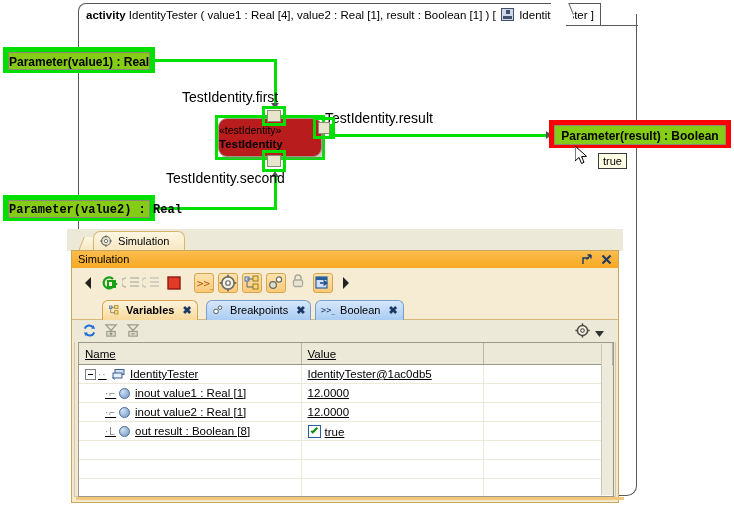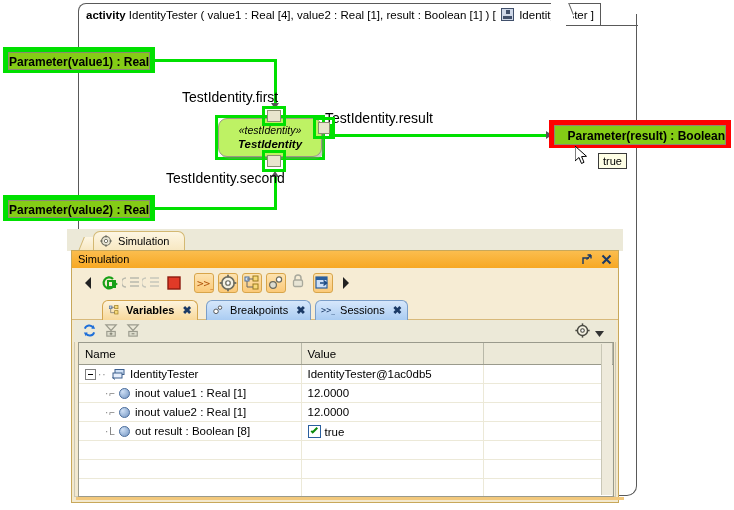--- a/index.html
+++ b/index.html
@@ -58,23 +58,23 @@
   }
   .param.sel{border-color:#ff0000;background:#ff0000;}
 
   
   .tid-sel{
     position:absolute;left:215px;top:115px;width:110px;height:45px;
     border:3px solid #00e000;box-sizing:border-box;background:transparent;
   }
   .tid-node{
     position:absolute;left:218px;top:118px;width:104px;height:39px;
-    background:#bef264;border:1px solid #9c9884;border-radius:9px;
+    background:#b91c1c;border:1px solid #9c9884;border-radius:9px;
     box-shadow:2px 2px 0 rgba(140,138,120,.45);
-    text-align:center;box-sizing:border-box;font-style:italic;
+    box-sizing:border-box;
   }
   .tid-node .st{font-size:10.5px;line-height:14px;margin-top:4px;}
   .tid-node .nm{font-size:11.5px;font-weight:bold;line-height:14px;}
 
   
   .pin-sel{position:absolute;border:3px solid #00e000;box-sizing:border-box;}
   .pin{position:absolute;background:#e8e5cd;border:1px solid #8c8a72;box-sizing:border-box;}
 
   
   .edge{position:absolute;background:#00e000;}
@@ -151,21 +151,21 @@
 
   .subtoolbar{
     position:absolute;left:2px;top:69px;width:542px;height:22px;
     background:#ece9d8;box-sizing:border-box;
   }
 
   .tablewrap{
     position:absolute;left:6px;top:91px;width:536px;height:155px;
     background:#fff;border:1px solid #9a9a8c;box-sizing:border-box;overflow:hidden;
   }
-  table.vars{border-collapse:collapse;width:100%;table-layout:fixed;font-size:11.5px;}
+  table.vars{border-collapse:collapse;width:100%;table-layout:fixed;font-size:11.5px;text-decoration:underline;}
   table.vars th{
     background:#ece9d8;border-right:1px solid #b8b8a8;border-bottom:1px solid #9a9a8c;
     text-align:left;font-weight:normal;padding:2px 0 2px 6px;height:17px;
   }
   table.vars td{
     border-bottom:1px solid #ece9d8;border-right:1px solid #ece9d8;
     height:18px;padding:0 0 0 6px;white-space:nowrap;vertical-align:middle;
   }
   .rowname{display:flex;align-items:center;}
   .tnode{display:inline-block;width:9px;height:9px;border:1px solid #808080;background:#fff;
@@ -223,26 +223,26 @@
   <div class="arrow-r" style="left:546px;top:131px;"></div>
 
   <div class="lbl" style="left:182px;top:89px;">TestIdentity.first</div>
   <div class="lbl" style="left:166px;top:170px;">TestIdentity.second</div>
   <div class="lbl" style="left:325px;top:110px;">TestIdentity.result</div>
 
   <div class="param" style="left:3px;top:47px;width:152px;height:26px;">
     <div class="param-inner">Parameter(value1) : Real</div>
   </div>
 
-  <div class="param" style="left:3px;top:195px;width:152px;height:26px;">
+  <div class="param" style="left:3px;top:195px;width:152px;height:26px;font-family:Liberation Mono, monospace;">
     <div class="param-inner">Parameter(value2) : Real</div>
   </div>
 
   <div class="param sel" style="left:549px;top:120px;width:182px;height:28px;">
-    <div class="param-inner" style="line-height:20px;text-align:right;">Parameter(result) : Boolean</div>
+    <div class="param-inner" style="line-height:20px;">Parameter(result) : Boolean</div>
   </div>
 
   <div class="tid-sel"></div>
   <div class="tid-node">
     <div class="st">«testIdentity»</div>
     <div class="nm">TestIdentity</div>
   </div>
 
   <div class="pin-sel" style="left:262px;top:106px;width:24px;height:20px;"></div>
   <div class="pin" style="left:267px;top:110px;width:14px;height:12px;"></div>
@@ -401,21 +401,21 @@
           <path d="M4 7 v6 h6 M4 5 h6" fill="none" stroke="#666" stroke-width="1"></path>
         </svg>
         <span>Variables</span>
         <span class="x">✖</span>
       </div>
 
       <div class="vtab" style="left:243px;">
         <svg width="14" height="12" viewBox="0 0 18 14" style="vertical-align:-2px;margin-right:2px;">
           <text x="0" y="11" font-size="11" font-family="DejaVu Sans Mono, monospace" fill="#1b3a66">&gt;&gt;_</text>
         </svg>
-        <span>Sessions</span>
+        <span>Boolean</span>
         <span class="x">✖</span>
       </div>
 
     </div>
 
     <div class="sim-inner-sunken"></div>
 
     <div class="subtoolbar">
       <span style="position:absolute;left:8px;top:3px;">
         <svg width="15" height="15" viewBox="0 0 16 16">

